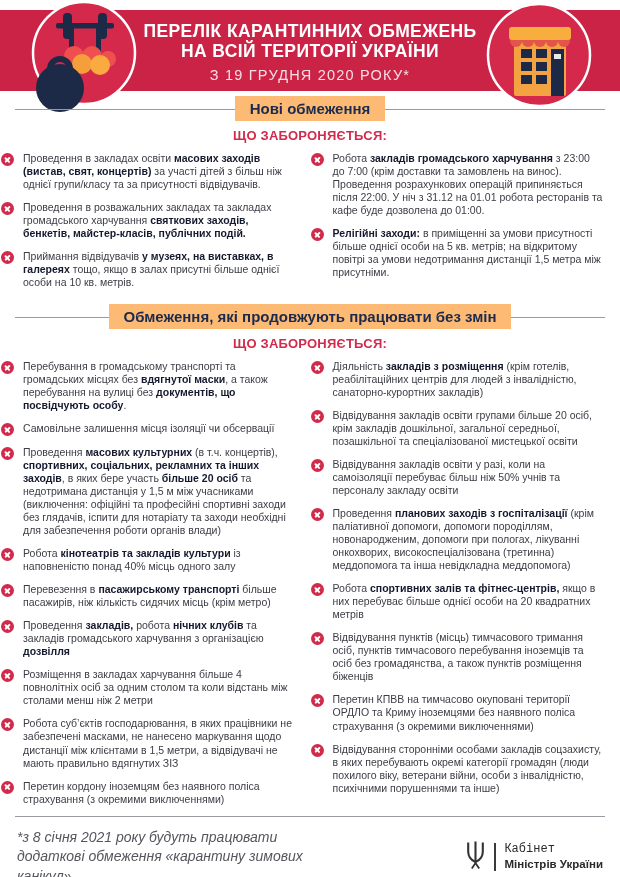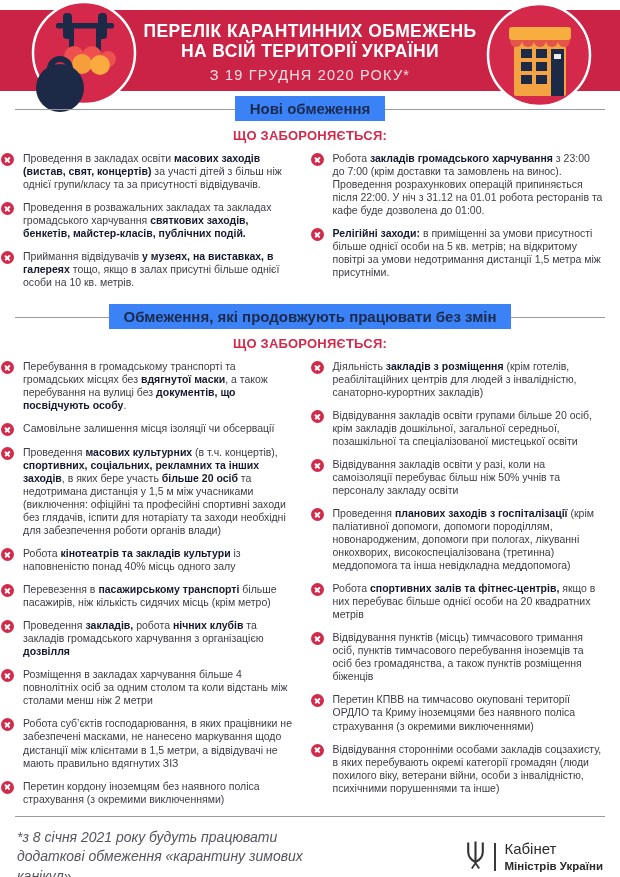--- a/index.html
+++ b/index.html
@@ -15,21 +15,21 @@
   .banner-title { font-weight:bold; font-size:17.5px; line-height:1.16; letter-spacing:.4px; }
   .banner-sub { font-size:14.5px; margin-top:5px; letter-spacing:1.2px; color:#f7dfe4; }
   .circle-badge { position:absolute; width:108px; height:108px; border-radius:50%; }
   .circle-left  { left:30px; top:-1px; }
   .circle-right { left:485px; top:1px; }
   .circle-badge svg { overflow:visible; display:block; }
 
   
   .section-head { position:relative; text-align:center; }
   .section-head .rule { position:absolute; left:15px; right:15px; top:50%; height:1px; background:#9a9aa0; }
-  .badge { position:relative; display:inline-block; background:#3b82f6; color:#1b2a4d;
+  .badge { position:relative; display:inline-block; background:#fdba74; color:#1b2a4d;
            font-weight:bold; font-size:15px; padding:4px 15px; }
   .subheading { text-align:center; color:#d22a4a; font-weight:bold; font-size:13px;
                 letter-spacing:.2px; margin:7px 14px 7px; }
   .head-1 { margin-top:-8px; }
   .head-2 { margin-top:5px;border-radius:7px; }
 
   
   .cols { display:flex; gap:16px; padding:2px 16px 0 1px; }
   .col { flex:1 1 0; min-width:0; }
   .item { display:flex; gap:9px; margin-bottom:10px; font-size:10.5px; line-height:1.24;
@@ -42,21 +42,21 @@
   .x-icon::before { transform:rotate(45deg); }
   .x-icon::after  { transform:rotate(-45deg); }
 
   
   .footer { margin:auto 15px 0; border-top:1px solid #9a9aa0; padding:11px 2px 16px;
             display:flex; justify-content:space-between; align-items:center; flex:0 0 auto; }
   .footnote { font-style:italic; font-size:14px; line-height:1.4; color:#55555e; width:300px; }
   .gov-logo { display:flex; align-items:center; gap:8px; }
   .gov-logo .divider { width:2px; height:28px; background:#3a3a3a; }
   .gov-text { color:#2a2a2a; }
-  .gov-line1 { font-size:15px; line-height:1.25; }
+  .gov-line1 { font-size:12px; line-height:1.25;font-family:Liberation Mono, monospace; }
   .gov-line2 { font-size:11.5px; font-weight:bold; line-height:1.25; }
 </style>
 </head>
 <body>
 
 <div class="page">
 
   <div class="banner-wrap">
     <div class="banner">
       <div class="banner-text">

